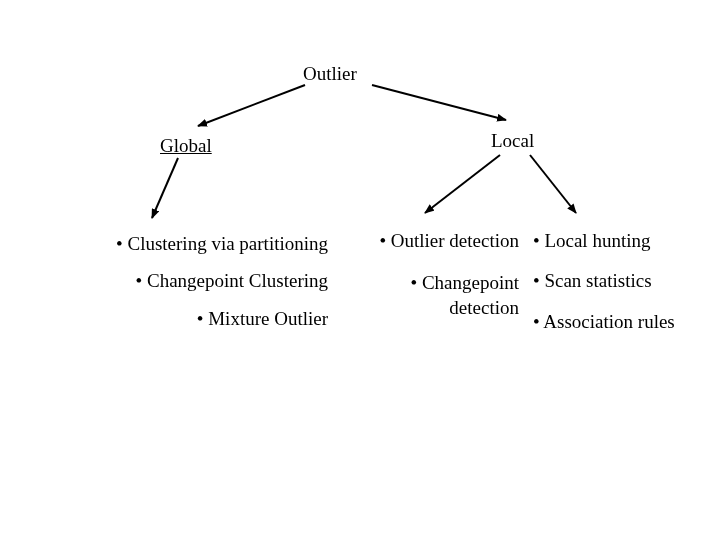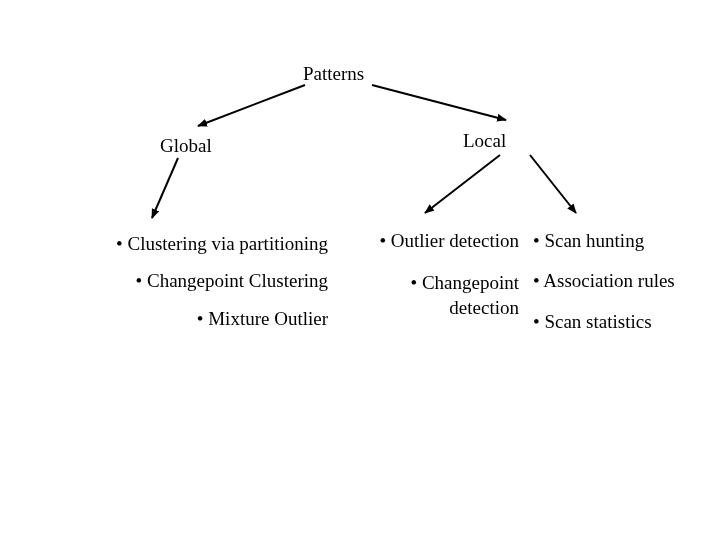--- a/index.html
+++ b/index.html
@@ -46,22 +46,22 @@
   svg.arrows {
     position: absolute;
     left: 0;
     top: 0;
     width: 720px;
     height: 540px;
     pointer-events: none;
   }
   
   #root-label      { left: 303px; top: 62px; }
-  #global-label    { left: 160px; top: 134px; }
-  #local-label     { left: 463px; top: 129px; }
+  #global-label    { left: 160px; top: 134px; text-decoration: underline; }
+  #local-label     { left: 491px; top: 129px; }
 
   #global-list     { left: 88px;  top: 232px; width: 240px; }
   #local-list-1    { left: 374px; top: 229px; width: 145px; }
   #local-list-2    { left: 533px; top: 229px; width: 165px; }
 
   #global-list .bullet-item { margin-bottom: 13px; text-align: right; }
   #local-list-1 .bullet-item { margin-bottom: 18px; text-align: right; }
   #local-list-2 .bullet-item { margin-bottom: 16px; }
 </style>
 </head>
@@ -80,36 +80,36 @@
 
     <line x1="372" y1="85" x2="506" y2="120" stroke="#000000" stroke-width="2" marker-end="url(#arrowhead)"></line>
 
     <line x1="178" y1="158" x2="152" y2="218" stroke="#000000" stroke-width="2" marker-end="url(#arrowhead)"></line>
 
     <line x1="500" y1="155" x2="425" y2="213" stroke="#000000" stroke-width="2" marker-end="url(#arrowhead)"></line>
 
     <line x1="530" y1="155" x2="576" y2="213" stroke="#000000" stroke-width="2" marker-end="url(#arrowhead)"></line>
   </svg>
 
-  <div class="node-label" id="root-label">Patterns</div>
+  <div class="node-label" id="root-label">Outlier</div>
 
   <div class="node-label" id="global-label">Global</div>
 
   <div class="node-label" id="local-label">Local</div>
 
   <div class="bullet-block" id="global-list">
     <p class="bullet-item">• Clustering via partitioning</p>
     <p class="bullet-item">• Changepoint Clustering</p>
     <p class="bullet-item">• Mixture Outlier</p>
   </div>
 
   <div class="bullet-block" id="local-list-1">
     <p class="bullet-item">• Outlier detection</p>
     <p class="bullet-item">• Changepoint detection</p>
   </div>
 
   <div class="bullet-block" id="local-list-2">
-    <p class="bullet-item">• Scan hunting</p>
+    <p class="bullet-item">• Local hunting</p>
+    <p class="bullet-item">• Scan statistics</p>
     <p class="bullet-item">• Association rules</p>
-    <p class="bullet-item">• Scan statistics</p>
   </div>
 
 </div>
 
 </body></html>

